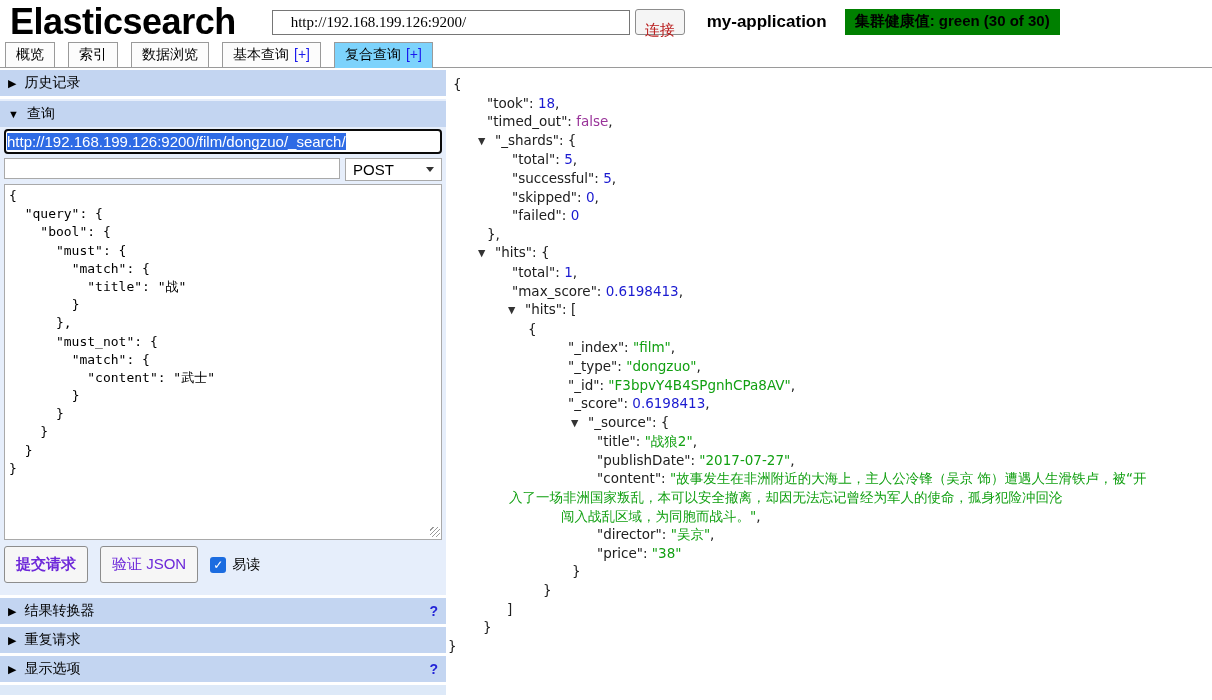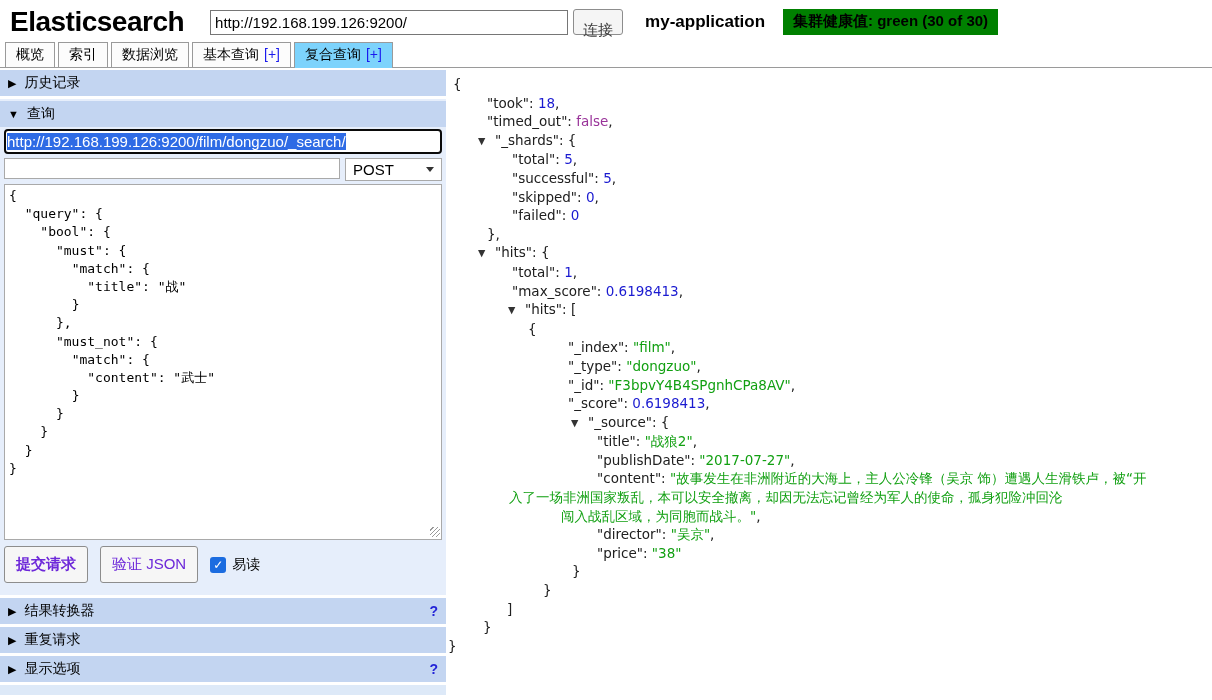--- a/index.html
+++ b/index.html
@@ -1,31 +1,31 @@
 <!DOCTYPE html>
 <html><head>
 <meta charset="utf-8">
 <style>
   * { margin:0; padding:0; box-sizing:border-box; }
   html,body { background:#fff; width:1212px; height:700px; overflow:hidden;
               font-family:"Liberation Sans", sans-serif; }
 
   
   .topbar { height:44px; display:flex; align-items:center; padding-left:10px; background:#fff; }
-  .logo { font-size:28px; font-weight:bold; color:#000; letter-spacing:-0.5px; }
-  .conn-url { width:358px; height:25px; margin-left:26px; border:1px solid #767676;
-              font-size:15px; padding:1px 4px; font-family:Liberation Sans, sans-serif; }
+  .logo { font-size:36px; font-weight:bold; color:#000; letter-spacing:-0.5px; }
+  .conn-url { width:358px; height:25px; margin-left:36px; border:1px solid #767676;
+              font-size:15px; padding:1px 18px; font-family:Liberation Serif, serif; }
   .connect-btn { margin-left:5px; height:26px; padding:11px 9px; font-size:15px;
-                 background:#f5f5f5; border:1px solid #8d8d8d; border-radius:3px; color:#404040; }
+                 background:#f5f5f5; border:1px solid #8d8d8d; border-radius:3px; color:#b91c1c; }
   .cluster-name { margin-left:22px; font-size:17px; font-weight:bold; }
   .health-badge { margin-left:18px; font-size:15px; font-weight:bold; color:#000;
                   padding:3px 10px 4px 10px;text-align:center; }
 
   
-  .tabs { height:24px; display:flex; align-items:flex-end; padding-left:5px; gap:3px;
+  .tabs { height:24px; display:flex; align-items:flex-end; padding-left:5px; gap:13px;
           border-bottom:1px solid #9a9a9a; background:#fff; }
   .tab { border:1px solid #9a9a9a; border-bottom:none; background:#fcfcfc; font-size:14px;
          padding:3px 10px 3px 10px; white-space:nowrap; cursor:pointer; }
   .tab.active { background:#7dd3fc; margin-bottom:-1px; padding-bottom:4px; position:relative; z-index:2; }
   .tab .plus { color:#1a1aee; margin-left:5px; }
 
   
   .main { display:flex; align-items:flex-start; height:632px; }
   .left { width:446px; flex:0 0 446px; background:#fff; padding-top:2px; }
 

